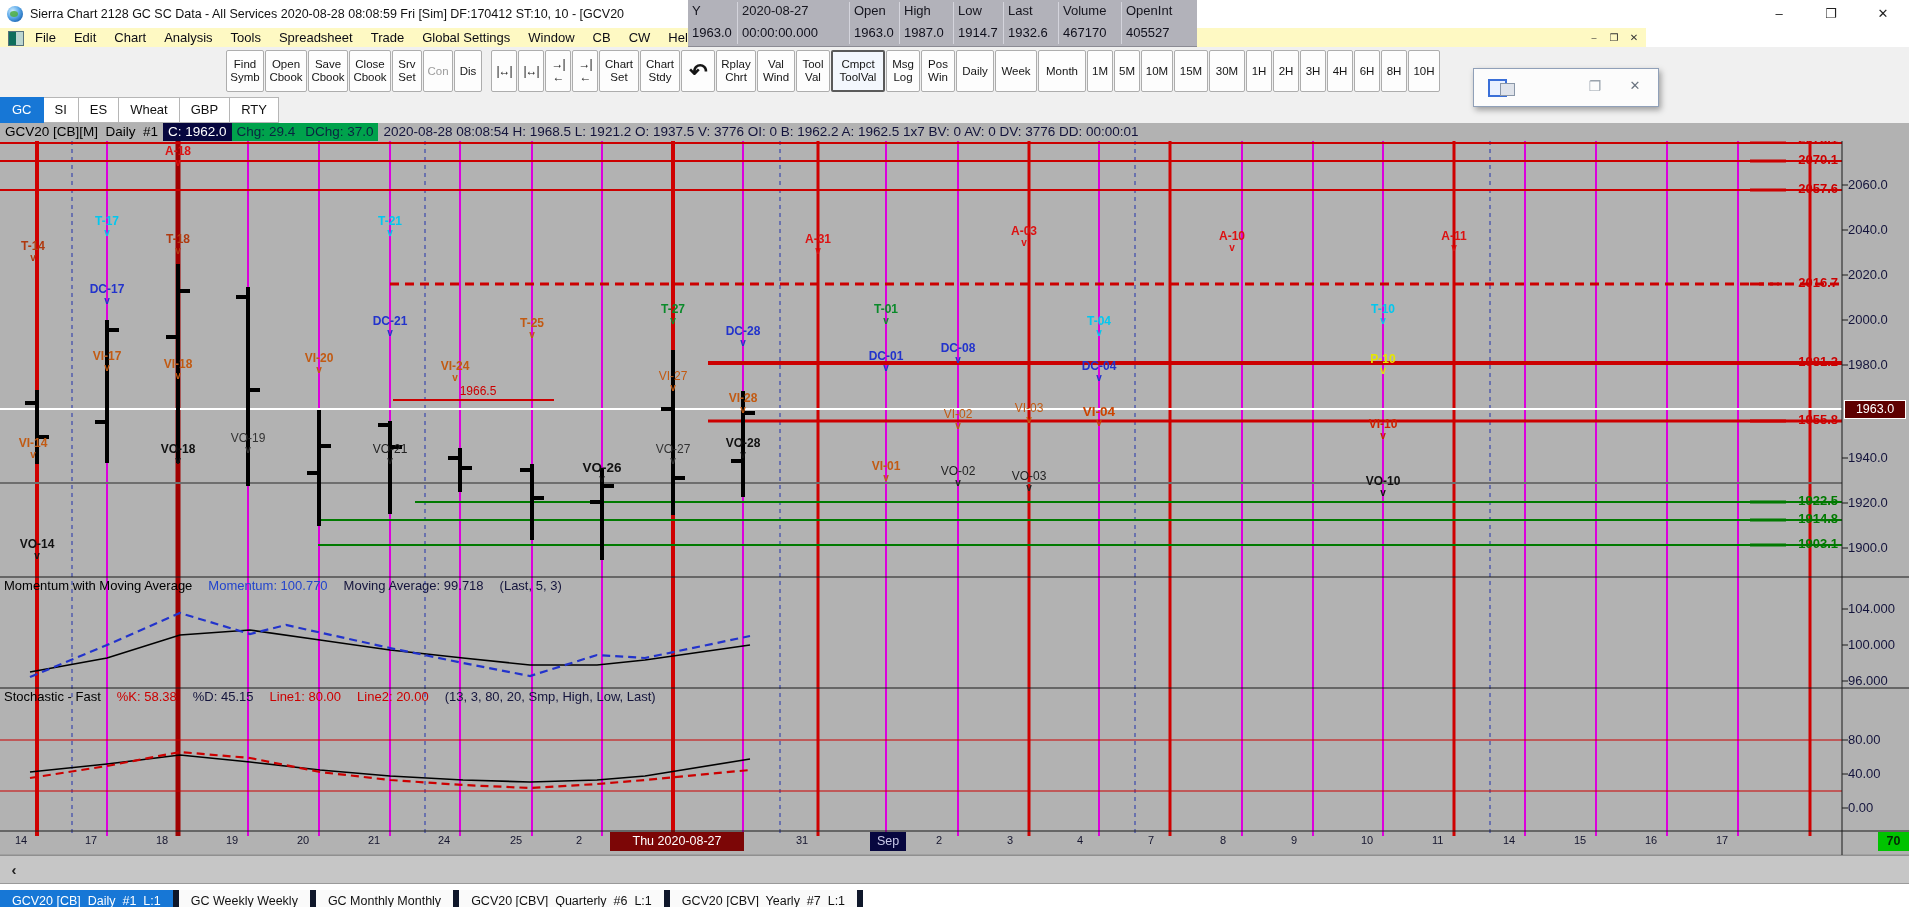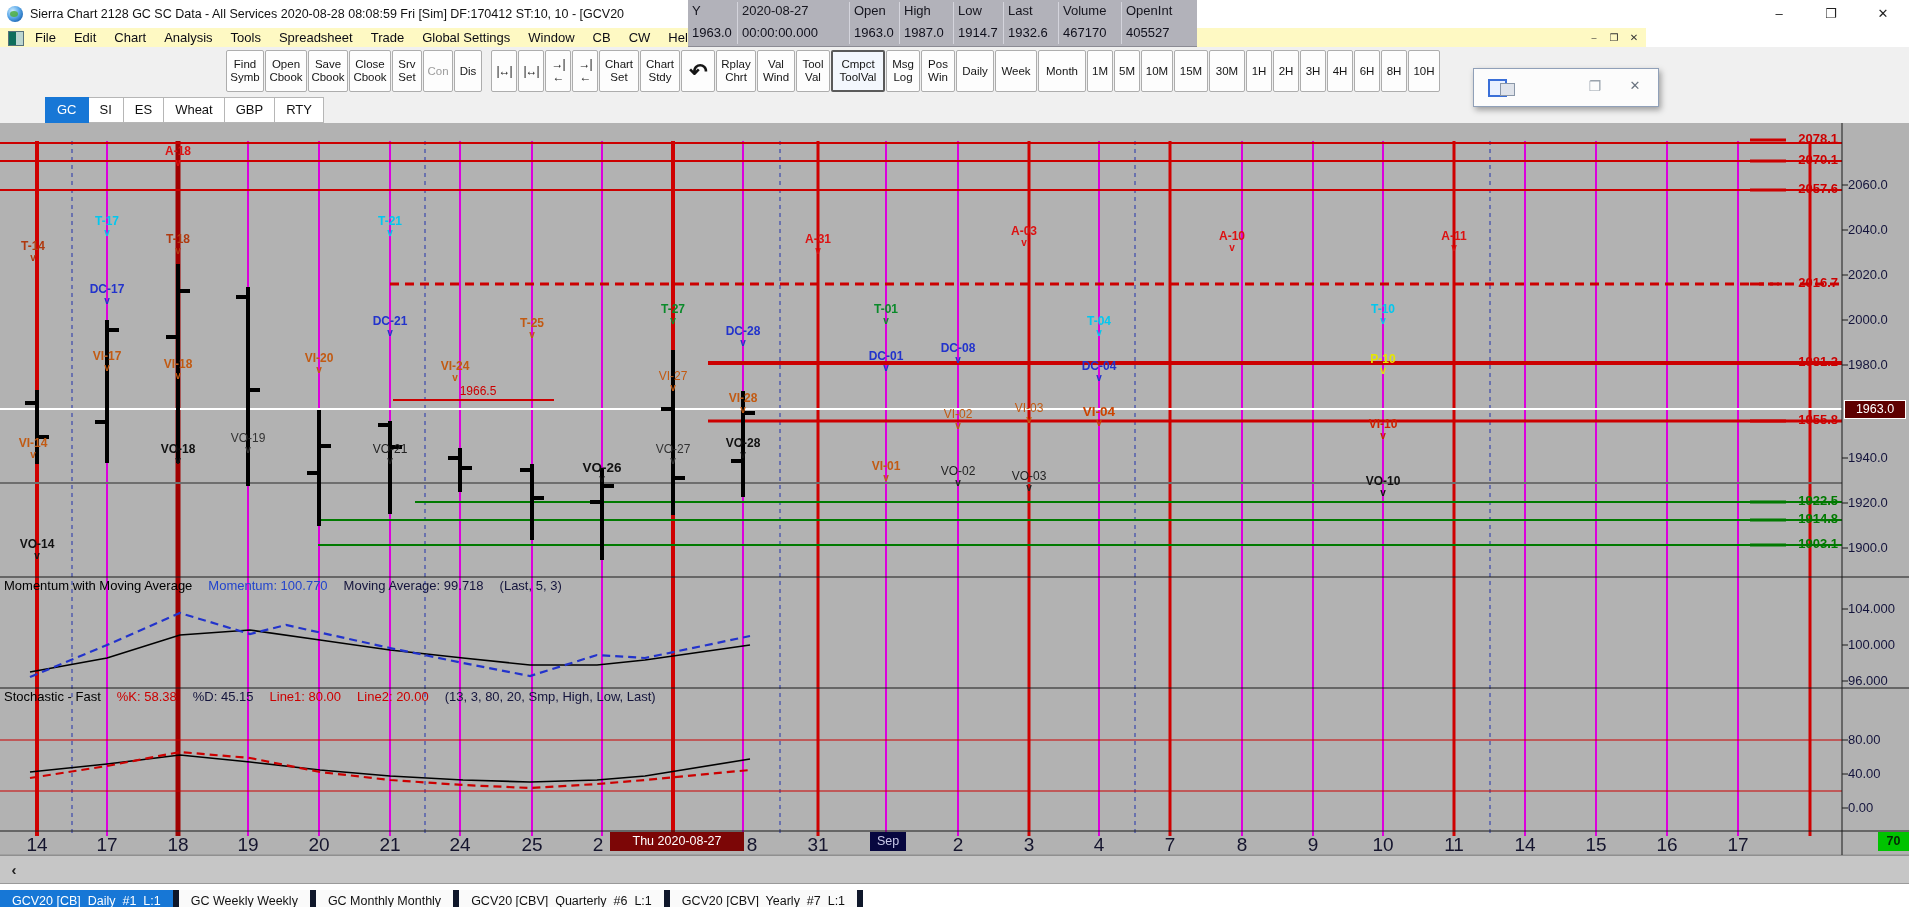--- a/index.html
+++ b/index.html
@@ -45,21 +45,21 @@
   .miniwin{position:absolute;left:1473px;top:68px;width:184px;height:37px;background:#fcfcfc;
     border:1px solid #90a0b8;box-shadow:2px 3px 6px rgba(0,0,0,.35);z-index:60;}
   .mw-ic1{position:absolute;left:14px;top:10px;width:15px;height:14px;border:2px solid #3a6fd8;background:#eaf1ff;}
   .mw-ic2{position:absolute;left:26px;top:14px;width:13px;height:11px;border:1px solid #8a97a8;background:#dfe3ea;}
   .mw-max{position:absolute;left:108px;top:4px;width:26px;height:26px;text-align:center;line-height:26px;font-size:14px;color:#9aa3ad;}
   .mw-close{position:absolute;left:148px;top:4px;width:26px;height:26px;text-align:center;line-height:26px;font-size:13px;color:#6b7480;}
   
   .tabbar{position:absolute;left:0;top:97px;width:1909px;height:26px;background:#f0f0f0;display:flex;}
   .stab{padding:0 11px;font-size:13px;line-height:24px;background:#ffffff;color:#111;
     border:1px solid #b6b6b6;border-left-width:0;white-space:nowrap;}
-  .stab:first-child{border-left-width:1px;margin-left:45px;}
+  .stab:first-child{border-left-width:1px;}
   .stab.active{background:#1777d6;color:#ffffff;border-color:#1777d6;}
   
   .chartbg{position:absolute;left:0;top:123px;width:1909px;height:732px;background:#b2b2b2;}
   #chart-svg{position:absolute;left:0;top:0;width:1909px;height:907px;pointer-events:none;z-index:2;}
   .chead{position:absolute;left:0;top:123px;width:1909px;height:18px;background:#b2b2b2;z-index:6;
     display:flex;font-size:13.5px;line-height:18px;white-space:pre;}
   .hseg{padding:0 5px;}
   .h-title{color:#000;}
   .h-c{background:#07073f;color:#fff;}
   .h-chg{background:#00a24c;color:#0a2440;}
@@ -67,21 +67,21 @@
   .clabel{position:absolute;width:80px;text-align:center;font-size:12px;font-weight:bold;z-index:4;line-height:13px;}
   .clabel.plain{font-weight:normal;}
   .clabel.big{font-size:13.5px;}
   .clabel .la{font-size:10px;line-height:9px;font-weight:bold;}
   .stick{position:absolute;left:1848px;font-size:13px;color:#14143c;z-index:4;white-space:nowrap;}
   .lmark{position:absolute;left:1782px;width:56px;text-align:right;font-size:13px;font-weight:bold;z-index:4;}
   .lastbox{position:absolute;left:1844px;top:400px;width:60px;height:17px;background:#5e0000;
     border:1px solid #ffffff;color:#ffffff;font-size:12.5px;line-height:17px;text-align:center;z-index:5;}
   .irow{position:absolute;left:4px;font-size:13px;z-index:4;white-space:pre;}
   .irow span{margin-right:16px;}
-  .xlab{position:absolute;width:44px;text-align:center;font-size:19px;color:#15152e;z-index:4;top:834px;}
+  .xlab{position:absolute;width:44px;text-align:left;font-size:11px;color:#15152e;z-index:4;top:834px;}
   .xbox{position:absolute;top:832px;height:19px;font-size:12.5px;line-height:19px;text-align:center;z-index:5;}
   .thub{background:#7c0606;color:#ffffff;}
   .sepb{background:#07073f;color:#c9c9e8;}
   .badge{background:#00c300;color:#052805;font-weight:bold;}
   
   .hscroll{position:absolute;left:0;top:855px;width:1909px;height:28px;background:#c6c6c6;border-top:1px solid #8f8f8f;}
   .harrow{position:absolute;left:5px;top:3px;width:18px;height:22px;font-size:15px;font-weight:bold;color:#222;
     line-height:22px;text-align:center;}
   .btabs{position:absolute;left:0;top:883px;width:1909px;height:24px;background:#ffffff;border-top:1px solid #9a9a9a;display:flex;}
   .btab{padding:0 12px;font-size:12.5px;line-height:23px;background:#fafafa;color:#111;
@@ -328,20 +328,27 @@
       <line x1="673" y1="478" x2="685" y2="478" stroke="#000" stroke-width="4"></line>
       <line x1="743" y1="391" x2="743" y2="497" stroke="#000" stroke-width="4"></line>
       <line x1="731" y1="461" x2="743" y2="461" stroke="#000" stroke-width="4"></line>
       <line x1="743" y1="413" x2="755" y2="413" stroke="#000" stroke-width="4"></line>
       <polyline points="30,672 107,658 180,635 250,630 320,640 390,650 463,658 530,665 597,665 645,660 750,645" fill="none" stroke="#000" stroke-width="1.6"></polyline>
       <polyline points="30,677 107,645 180,613 250,634 286,625 390,648 463,663 530,676 597,655 645,658 750,636" fill="none" stroke="#2233cc" stroke-width="2.2" stroke-dasharray="8,5"></polyline>
       <polyline points="30,772 107,764 180,755 250,762 320,770 390,776 463,780 530,782 597,780 645,776 750,759" fill="none" stroke="#000" stroke-width="1.6"></polyline>
       <polyline points="30,778 107,766 180,752 250,758 320,772 390,780 463,785 530,788 597,784 645,780 750,770" fill="none" stroke="#cc0000" stroke-width="2.2" stroke-dasharray="8,5"></polyline>
     </svg>
 
+  <div class="chead">
+    <div class="hseg h-title">GCV20 [CB][M]  Daily  #1</div>
+    <div class="hseg h-c">C: 1962.0</div>
+    <div class="hseg h-chg">Chg: 29.4</div>
+    <div class="hseg h-chg">DChg: 37.0</div>
+    <div class="hseg h-info">2020-08-28 08:08:54 H: 1968.5 L: 1921.2 O: 1937.5 V: 3776 OI: 0 B: 1962.2 A: 1962.5 1x7 BV: 0 AV: 0 DV: 3776 DD: 00:00:01</div>
+  </div>
 
   <div id="overlays">
       <div class="clabel" style="left: 138px; top: 145px; color: rgb(221, 17, 17);">
         <div class="lt">A-18</div>
         <div class="la">v</div>
       </div>
       <div class="clabel" style="left: -7px; top: 240px; color: rgb(176, 58, 16);">
         <div class="lt">T-14</div>
         <div class="la">v</div>
       </div>

